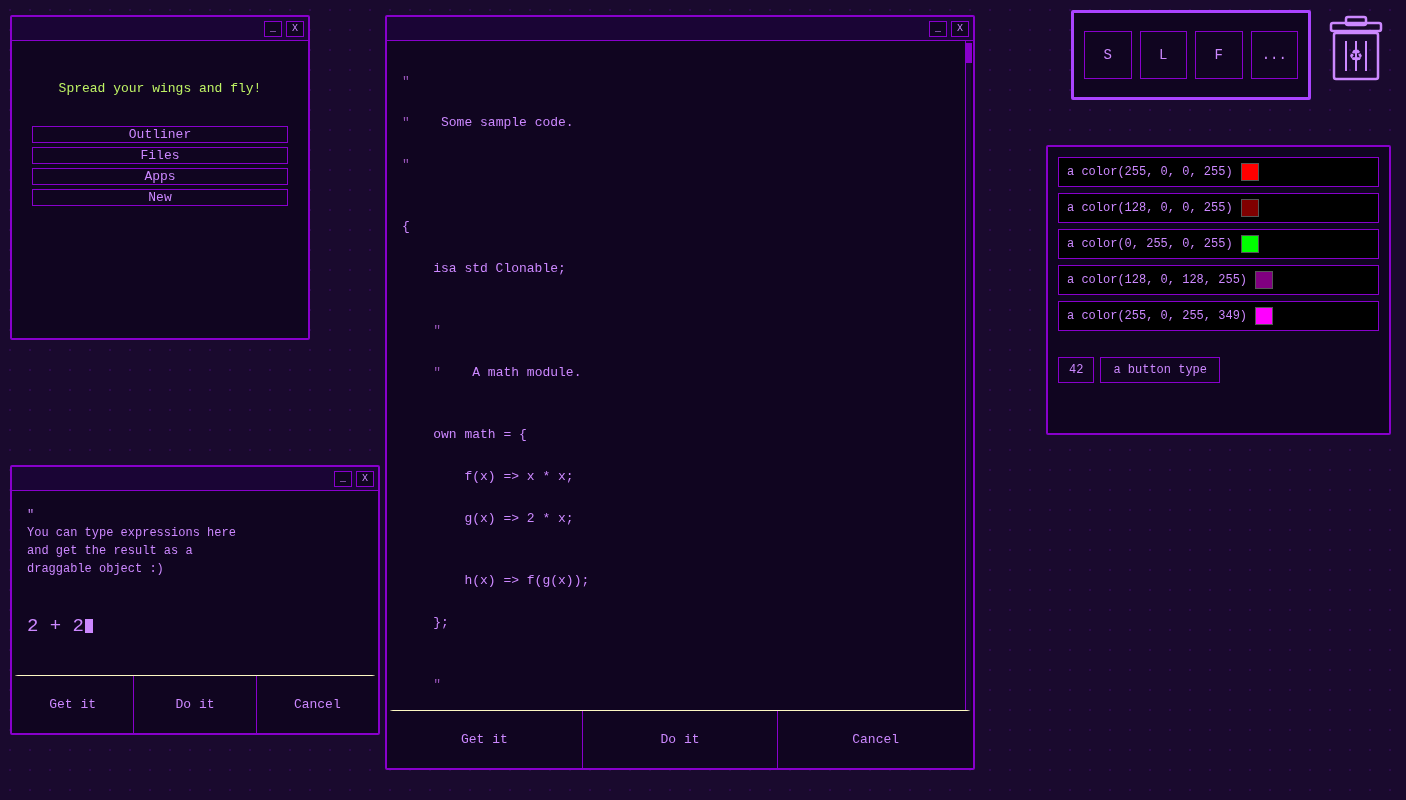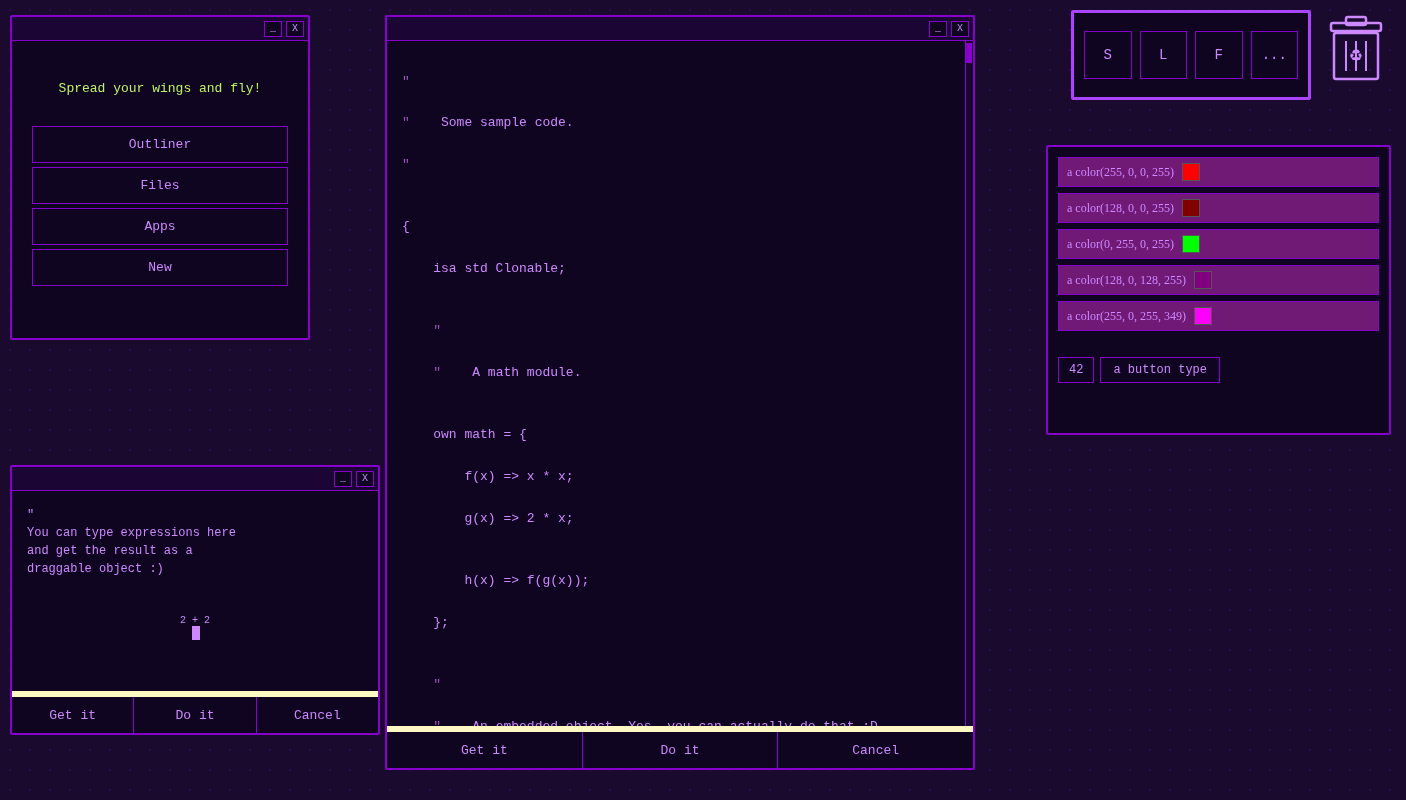--- a/index.html
+++ b/index.html
@@ -77,21 +77,20 @@
       display: flex;
       flex-direction: column;
       gap: 4px;
       width: 100%;
     }
 
     .sidebar-btn {
       background: #100520;
       border: 1px solid #8800cc;
       color: #cc88ff;
-      padding: 10px;
       text-align: center;
       cursor: pointer;
       font-family: 'Courier New', Courier, monospace;
       font-size: 13px;
       width: 100%;
     }
 
     
     .code-window {
       left: 385px;
@@ -139,22 +138,23 @@
       position: absolute;
       top: 2px;
     }
 
     .window-footer {
       position: absolute;
       bottom: 0;
       left: 0;
       right: 0;
       display: flex;
-      border-top: 6px solid #fef9c3;
-      height: 42px;
+      border-top: 1px solid #fef9c3;
+      height: 58px;
+      border-radius: 6px;
     }
 
     .footer-btn {
       flex: 1;
       background: #100520;
       border: none;
       border-right: 1px solid #8800cc;
       color: #cc88ff;
       font-family: 'Courier New', Courier, monospace;
       font-size: 13px;
@@ -184,25 +184,24 @@
 
     .expr-hint {
       font-size: 12px;
       color: #cc88ff;
       margin-bottom: 10px;
       line-height: 1.5;
     }
 
     .expr-input-area {
       margin-top: 37px;
-      font-size: 10px;
-      color: #cc88ff;
-      display: flex;
-      align-items: center;
-      flex-direction: column;
+      font-size: 19px;
+      color: #cc88ff;
+      display: flex;
+      align-items: center;
     }
 
     .cursor-blink {
       display: inline-block;
       width: 8px;
       height: 14px;
       background: #cc88ff;
       margin-left: 1px;
       animation: blink 1s step-end infinite;
     }
@@ -273,24 +272,24 @@
       flex-direction: column;
       gap: 6px;
       height: calc(100% - 0px);
     }
 
     .palette-item {
       display: flex;
       align-items: center;
       border: 1px solid #8800cc;
       padding: 5px 8px;
-      background: #701a75;
+      background: #000000;
       gap: 8px;
       font-size: 12px;
-      font-family: Liberation Serif, serif;
+      font-family: Liberation Mono, monospace;
       color: #cc88ff;
       cursor: pointer;
     }
 
     .palette-swatch {
       width: 18px;
       height: 18px;
       border: 1px solid #555;
       flex-shrink: 0;
     }

